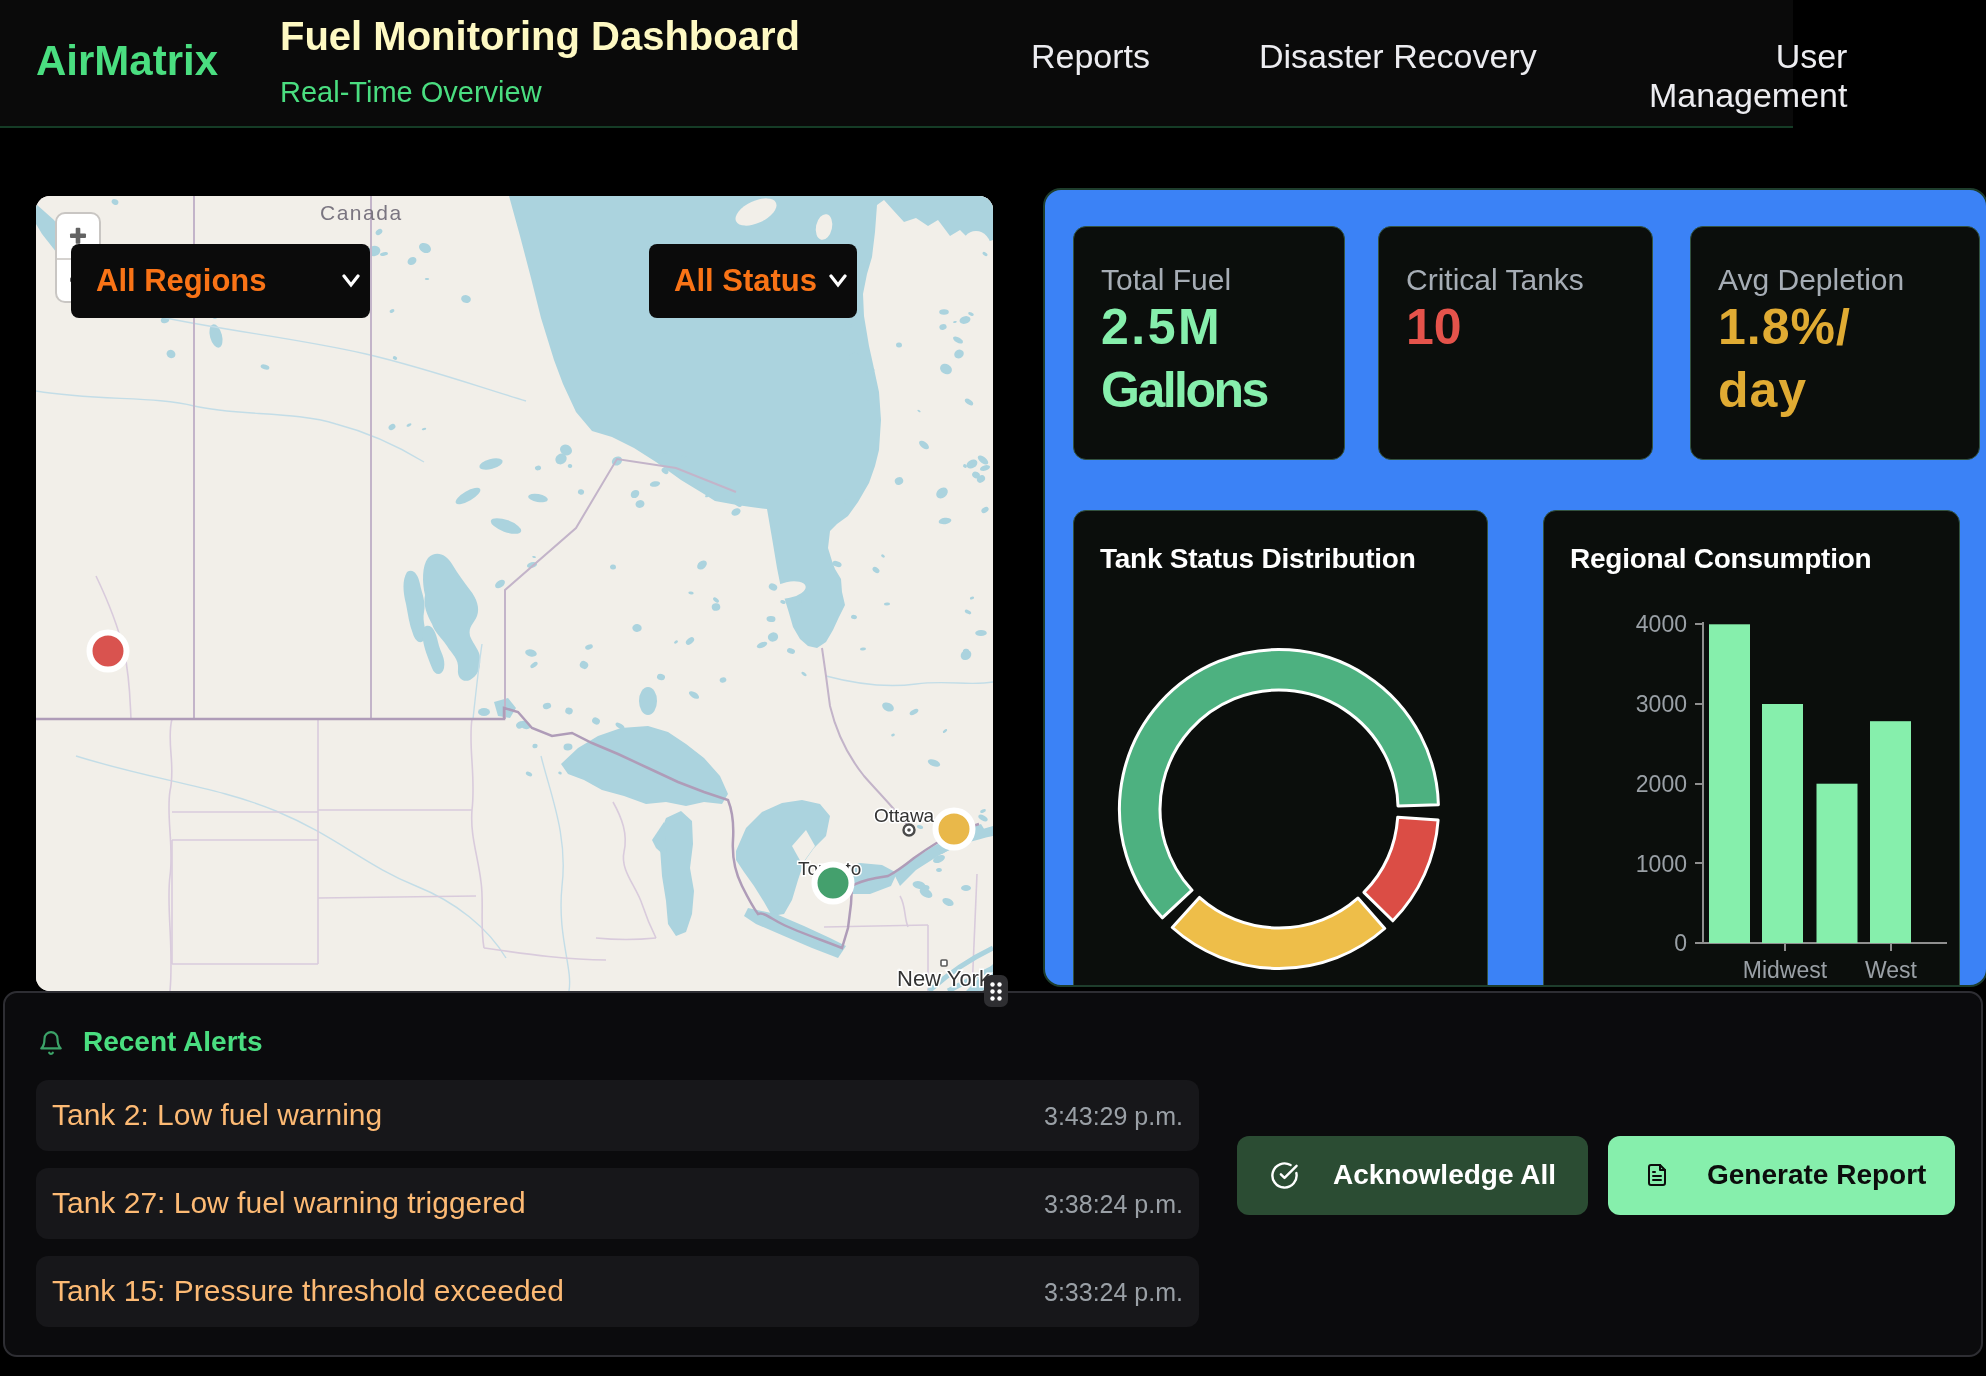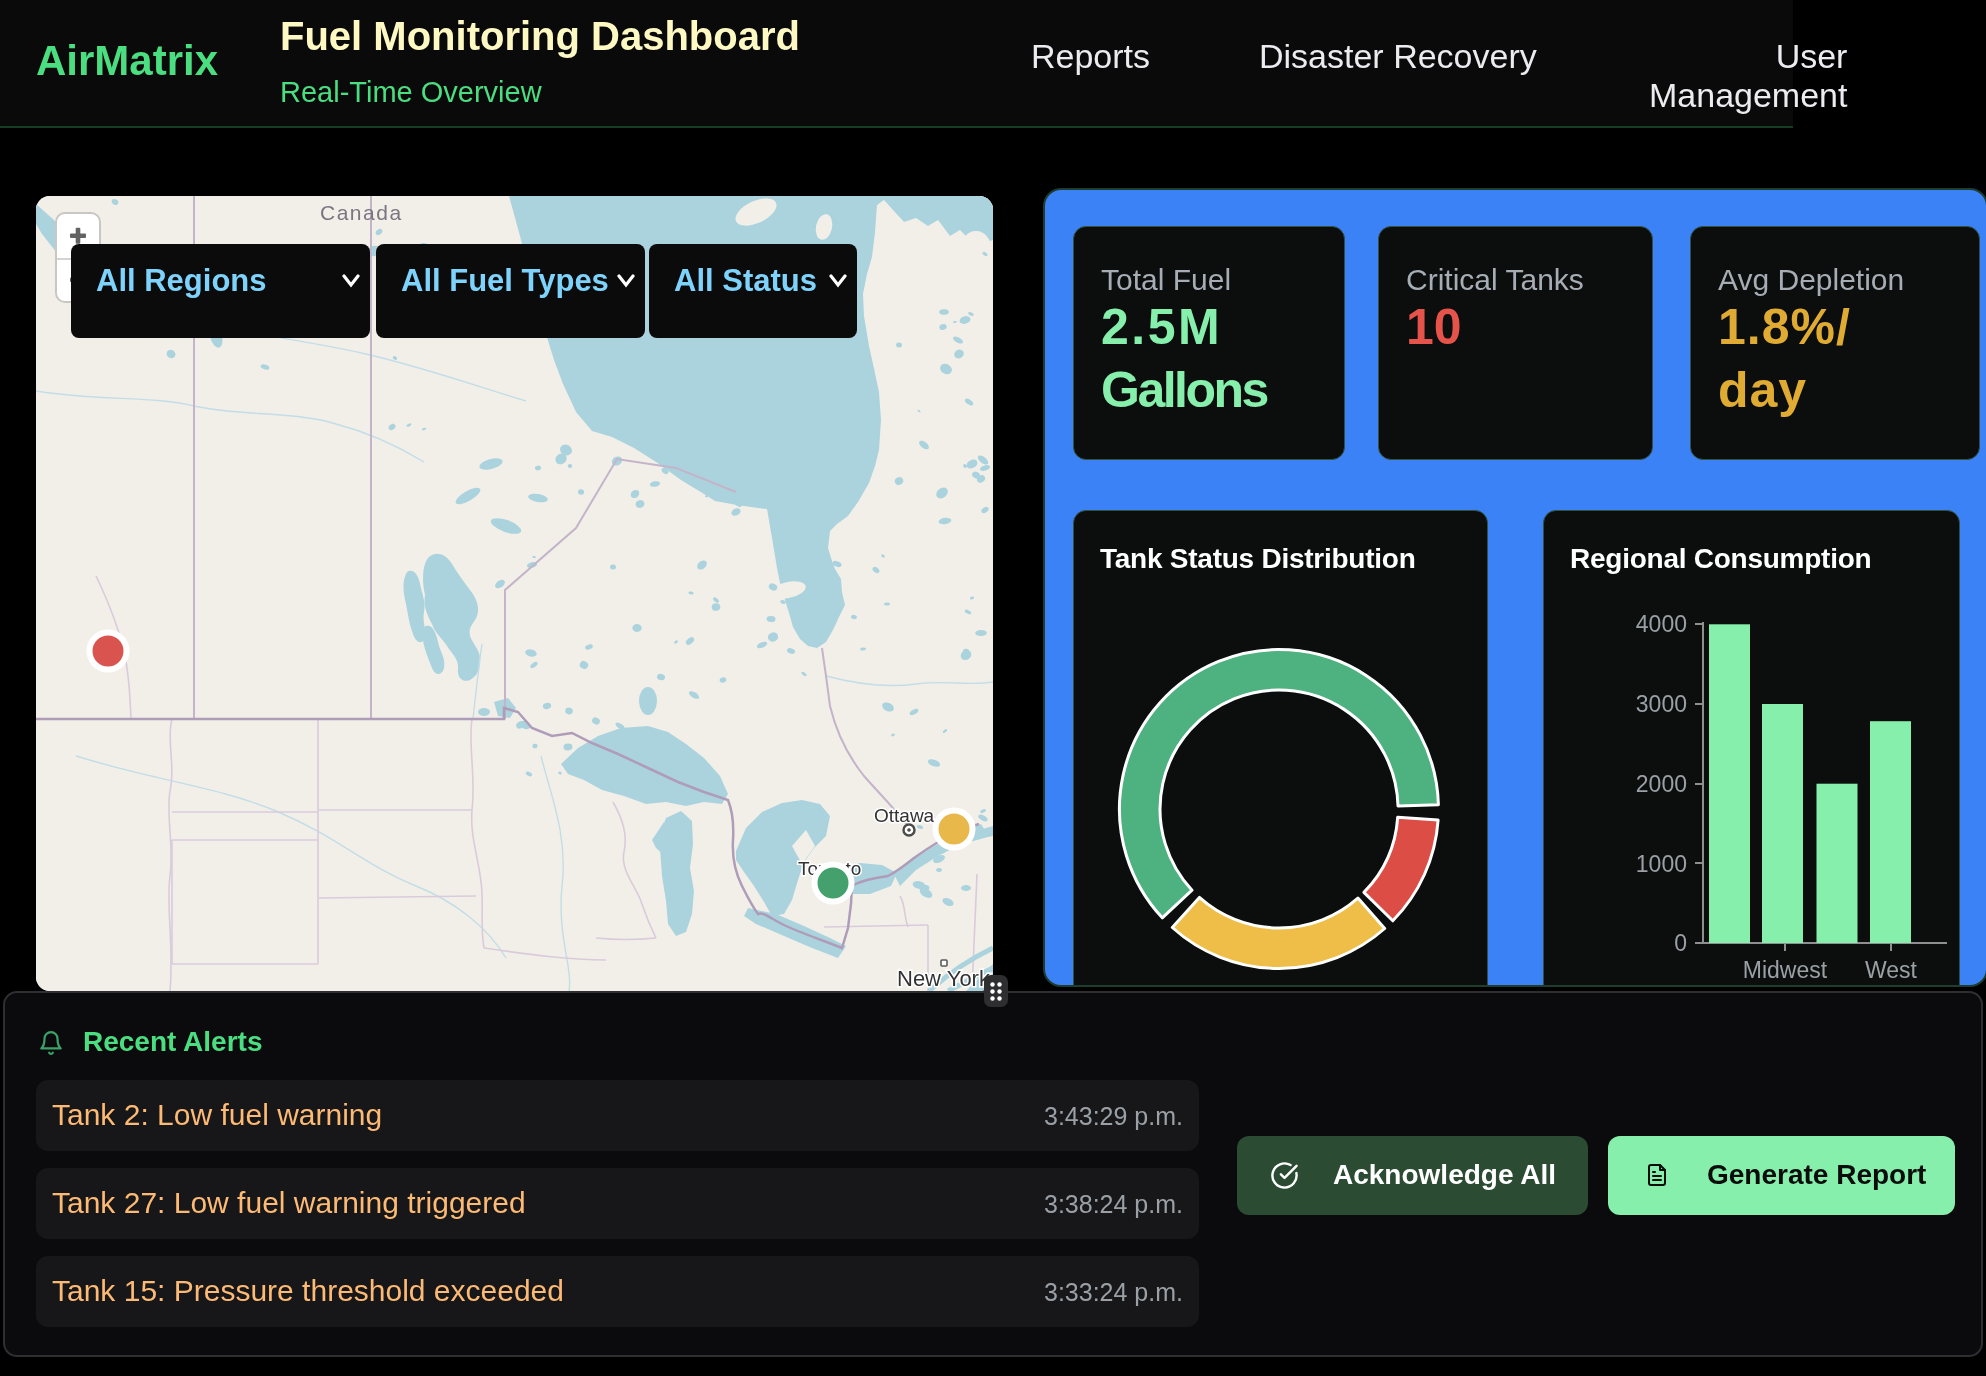--- a/index.html
+++ b/index.html
@@ -11,22 +11,22 @@
 #logo { position:absolute; left:36px; top:37px; font-size:42px; font-weight:bold; color:#4ade80; }
 #title { position:absolute; left:280px; top:14px; font-size:40px; font-weight:bold; color:#fef9c3; }
 #subtitle { position:absolute; left:280px; top:76px; font-size:29px; color:#4ade80; }
 .nav { position:absolute; top:37px; font-size:34px; color:#ececf0; }
 
 #map { position:absolute; left:36px; top:196px; width:957px; height:795px; border-radius:14px;
   overflow:hidden; background:#f2efe9; z-index:5; }
 #zoomctl { position:absolute; left:19px; top:16px; width:46px; height:91px; background:#fff;
   border:2px solid #c9c6c3; border-radius:10px; z-index:2; }
 #zoomctl .sep { position:absolute; left:0px; top:44px; width:42px; height:2px; background:#d5d2cf; }
-.dd { position:absolute; top:48px; height:94px; background:#0b0b0b; border-radius:8px; z-index:3;
-  color:#7dd3fc; font-size:31px; font-weight:bold; line-height:74px; }
+.dd { position:absolute; top:48px; height:74px; background:#0b0b0b; border-radius:8px; z-index:3;
+  color:#f97316; font-size:31px; font-weight:bold; line-height:74px; }
 .dd .lbl { position:absolute; left:25px; top:0; white-space:nowrap; }
 .dd svg { position:absolute; right:10px; top:29px; }
 
 #rpanel { position:absolute; left:1003px; top:188px; width:945px; height:799px; background:#3b82f6;
   border:2px solid #1e3d2c; border-radius:18px; overflow:hidden; z-index:4;margin-left:40px; }
 .scard { position:absolute; top:36px; height:234px; background:#0b0e0c; border:1.5px solid #32523f; border-radius:13px; }
 .scard .lb { position:absolute; left:27px; top:36px; font-size:30px; color:#a6adb5; }
 .scard .vl { position:absolute; left:27px; top:69px; font-size:50px; font-weight:bold; line-height:63px; white-space:nowrap; }
 .ccard { position:absolute; top:320px; width:415px; height:560px; background:#0b0e0c; border:1.5px solid #32523f; border-radius:13px; }
 .ccard .ct { position:absolute; left:26px; top:32px; font-size:28px; font-weight:bold; color:#fff; letter-spacing:-0.25px; }
@@ -339,26 +339,20 @@
       </g>
     </svg>
     <div class="sep"></div>
   </div>
   <div class="dd" style="left:35px; width:299px;">
       <span class="lbl">All Regions</span>
     <svg width="18" height="16" viewBox="0 0 18 16">
         <path d="M2 3 L9 12 L16 3" stroke="#fff" stroke-width="3.2" fill="none" stroke-linecap="round"></path>
       </svg>
     </div>
-  <div class="dd" style="left:340px; width:269px;">
-      <span class="lbl">All Fuel Types</span>
-    <svg width="18" height="16" viewBox="0 0 18 16">
-        <path d="M2 3 L9 12 L16 3" stroke="#fff" stroke-width="3.2" fill="none" stroke-linecap="round"></path>
-      </svg>
-    </div>
   <div class="dd" style="left:613px; width:208px;">
       <span class="lbl">All Status</span>
     <svg width="18" height="16" viewBox="0 0 18 16">
         <path d="M2 3 L9 12 L16 3" stroke="#fff" stroke-width="3.2" fill="none" stroke-linecap="round"></path>
       </svg>
     </div>
 </div>
 
 <div id="rpanel">
   <div class="scard" style="left:28px; width:272px;">

